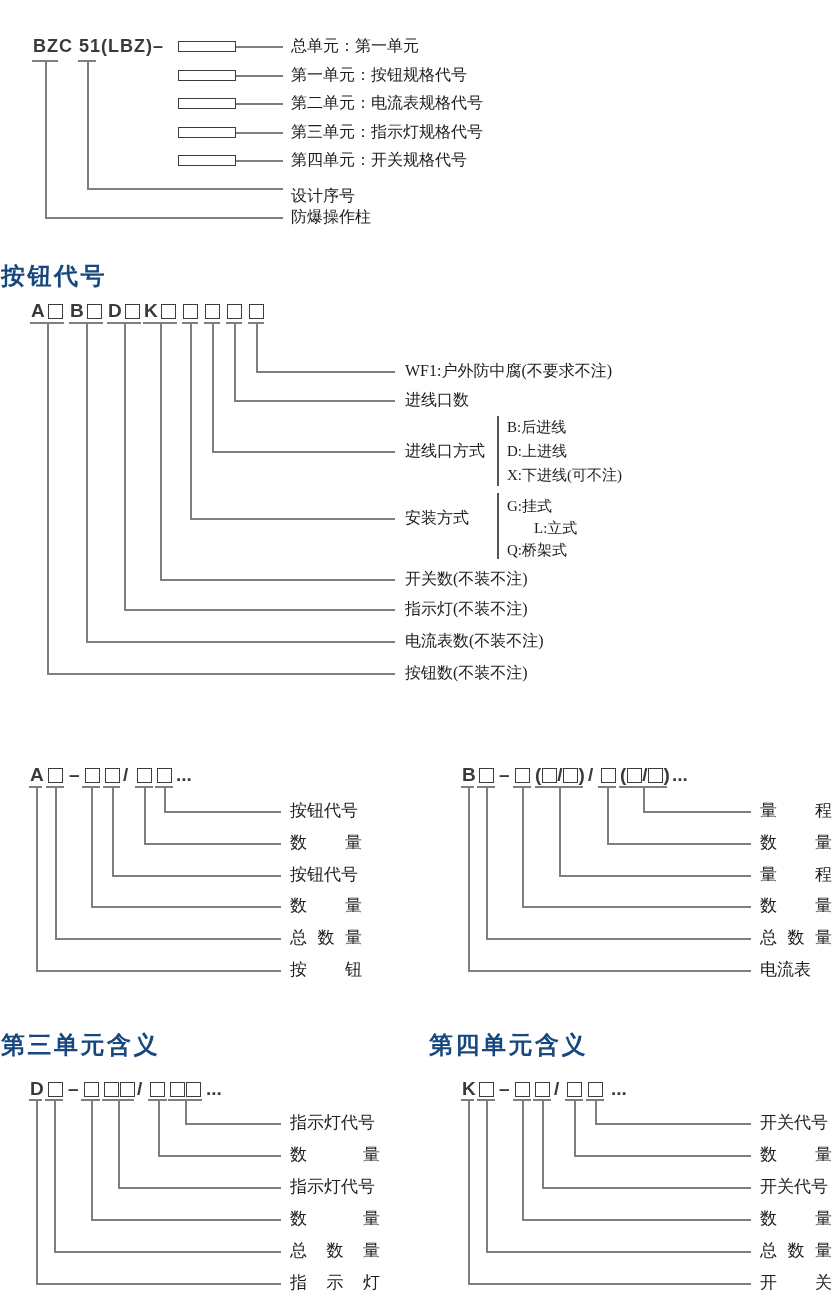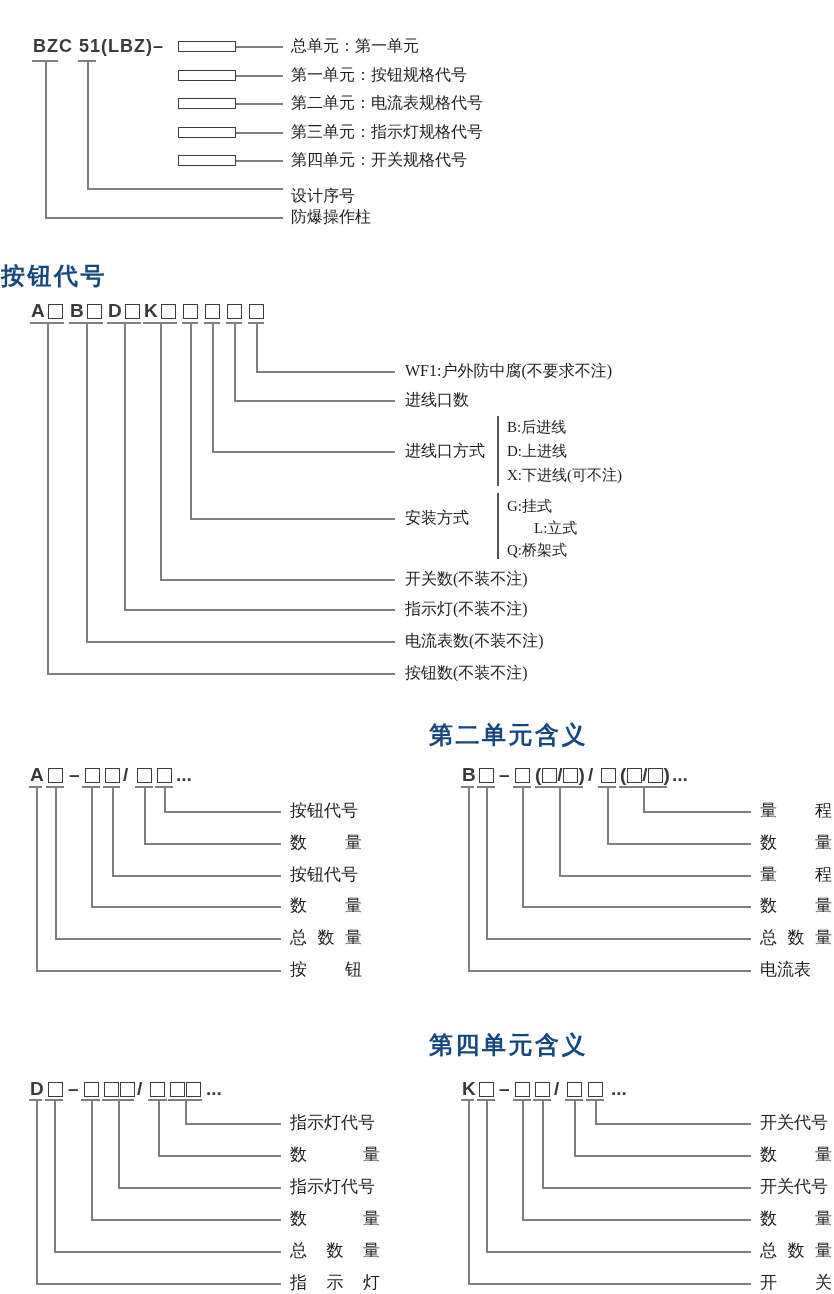--- a/index.html
+++ b/index.html
@@ -24,21 +24,21 @@
         font-size:18px;letter-spacing:1px;color:var(--code);white-space:pre;}
   .lab{position:absolute;transform:translateY(-50%);color:var(--text);
        white-space:nowrap;line-height:1.15;}
   .jlab{white-space:normal;text-align:justify;text-align-last:justify;}
 </style>
 </head>
 <body>
 
 <div class="canvas" id="canvas">
   <div class="title" style="left:1px;top:260px">按钮代号</div>
-  <div class="title" style="left:429px;top:719px">第二单元含义</div>
+  <div class="title" style="left:1px;top:1029px">第三单元含义</div>
   <div class="title" style="left:429px;top:1029px">第四单元含义</div>
 <div class="code" style="left: 33px; top: 36px;">BZC 51(LBZ)–</div>
     <div class="hl" style="left: 32px; top: 60px; width: 26px;"></div>
     <div class="hl" style="left: 78px; top: 60px; width: 18px;"></div>
     <div class="wbox" style="left: 178px; top: 41px;"></div>
     <div class="hl" style="left: 236px; top: 46px; width: 47px;"></div>
     <div class="lab" style="left: 291px; top: 46px; font-size: 16px;">总单元：第一单元</div>
     <div class="wbox" style="left: 178px; top: 70px;"></div>
     <div class="hl" style="left: 236px; top: 75px; width: 47px;"></div>
     <div class="lab" style="left: 291px; top: 75px; font-size: 16px;">第一单元：按钮规格代号</div>

